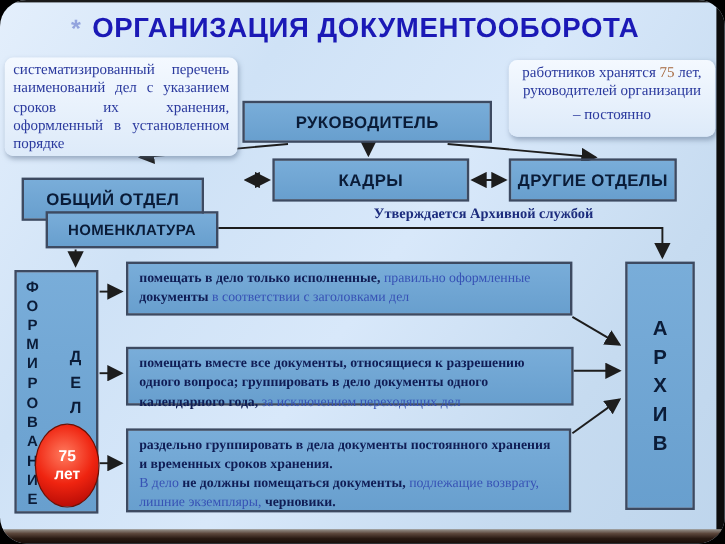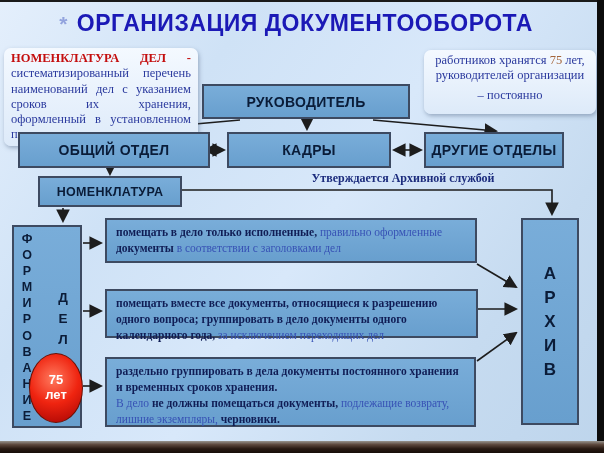--- a/index.html
+++ b/index.html
@@ -1,18 +1,18 @@
 <!DOCTYPE html>
 <html><head>
 <meta charset="utf-8">
 <style>
   html,body{margin:0;padding:0;background:#000;}
   .slide{position:relative;width:604px;height:453px;overflow:hidden;
     background:linear-gradient(125deg,#e4effc 0%,#cfe2f6 28%,#d8e8fa 52%,#c6dbf0 78%,#bed5ec 100%);
-    font-family:"Liberation Sans",sans-serif;}
+    font-family:"Liberation Sans",sans-serif;border-radius:22px;}
   .frame-top{position:absolute;top:0;left:0;right:0;height:2px;background:#1a1a1a;}
   .frame-right{position:absolute;top:0;right:0;bottom:0;width:7px;background:#0c0c0c;}
   .frame-bottom{position:absolute;left:0;right:0;bottom:0;height:12px;
     background:linear-gradient(180deg,#97938d 0%,#5c473c 30%,#281912 65%,#170d09 100%);}
   .title{position:absolute;top:10px;left:0;width:98%;text-align:center;
     font-weight:bold;font-size:23px;color:#1b19b6;letter-spacing:.5px;}
   .title .ast{color:#93a4de;margin-right:9px;font-size:21px;}
   .note{position:absolute;font-family:"Liberation Serif",serif;color:#2b3a9e;
     background:linear-gradient(180deg,#f4f9ff 0%,#ddeaf9 100%);
     border-radius:7px;box-shadow:1px 2px 4px rgba(90,110,140,.5);
@@ -75,32 +75,31 @@
       <line x1="478" y1="309" x2="516" y2="309" marker-end="url(#mA)"></line>
       <line x1="477" y1="361" x2="516" y2="333" marker-end="url(#mA)"></line>
     </g>
   </svg>
 
   <div class="title">
     <span class="ast">*</span><span>ОРГАНИЗАЦИЯ ДОКУМЕНТООБОРОТА</span>
   </div>
 
   <div class="note note-left">
-    <span class="hd">НОМЕНКЛАТУРА ДЕЛ -</span>
     <span>систематизированный перечень наименований дел с указанием сроков их хранения, оформленный в установленном порядке</span>
   </div>
 
   <div class="note note-right">
     <span><span>работников хранятся </span><span class="num-brown">75</span><span> лет,</span></span>
     <span>руководителей организации</span>
     <span class="last">– постоянно</span>
   </div>
 
   <div class="bbox" style="left:202px;top:84px;width:208px;height:35px;">РУКОВОДИТЕЛЬ</div>
-  <div class="bbox" style="left:18px;top:132px;width:192px;height:36px;">ОБЩИЙ ОТДЕЛ</div>
+  <div class="bbox" style="left:18px;top:148px;width:152px;height:36px;">ОБЩИЙ ОТДЕЛ</div>
   <div class="bbox" style="left:227px;top:132px;width:164px;height:36px;">КАДРЫ</div>
   <div class="bbox" style="left:424px;top:132px;width:140px;height:36px;">ДРУГИЕ ОТДЕЛЫ</div>
   <div class="bbox small" style="left:38px;top:176px;width:144px;height:31px;">НОМЕНКЛАТУРА</div>
 
   <div class="approval">Утверждается Архивной службой</div>
 
   <div class="tall" style="left:12px;top:225px;width:70px;height:203px;">
     <div class="vword v-main">Ф
 О
 Р

